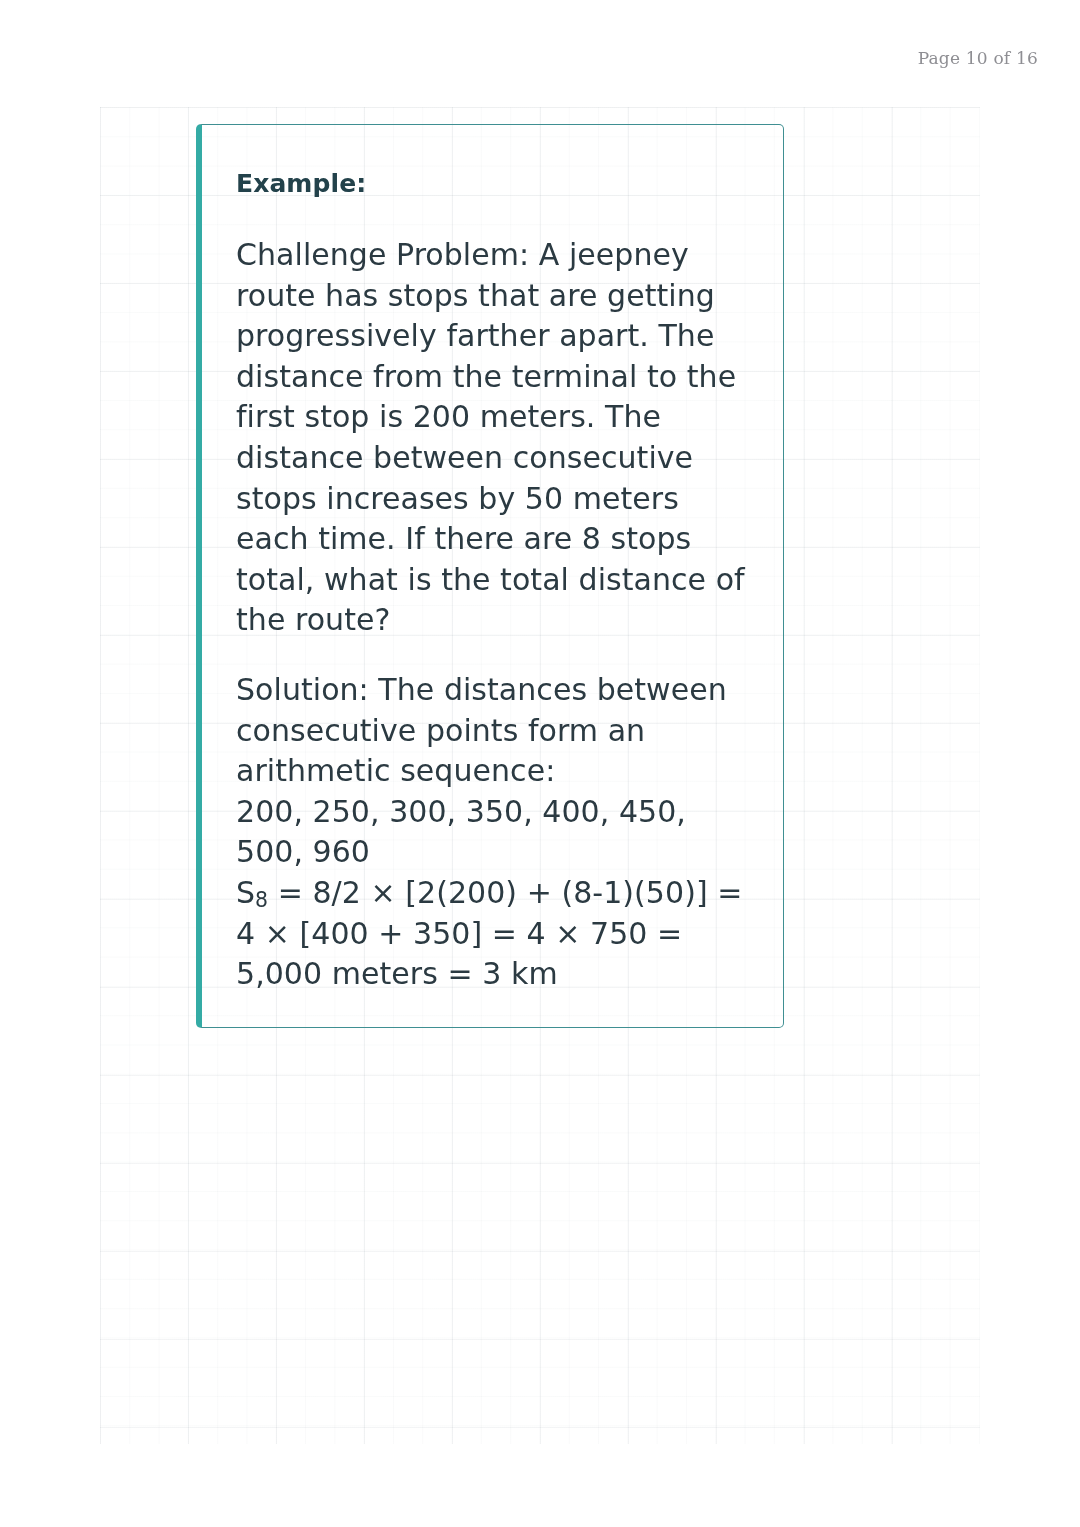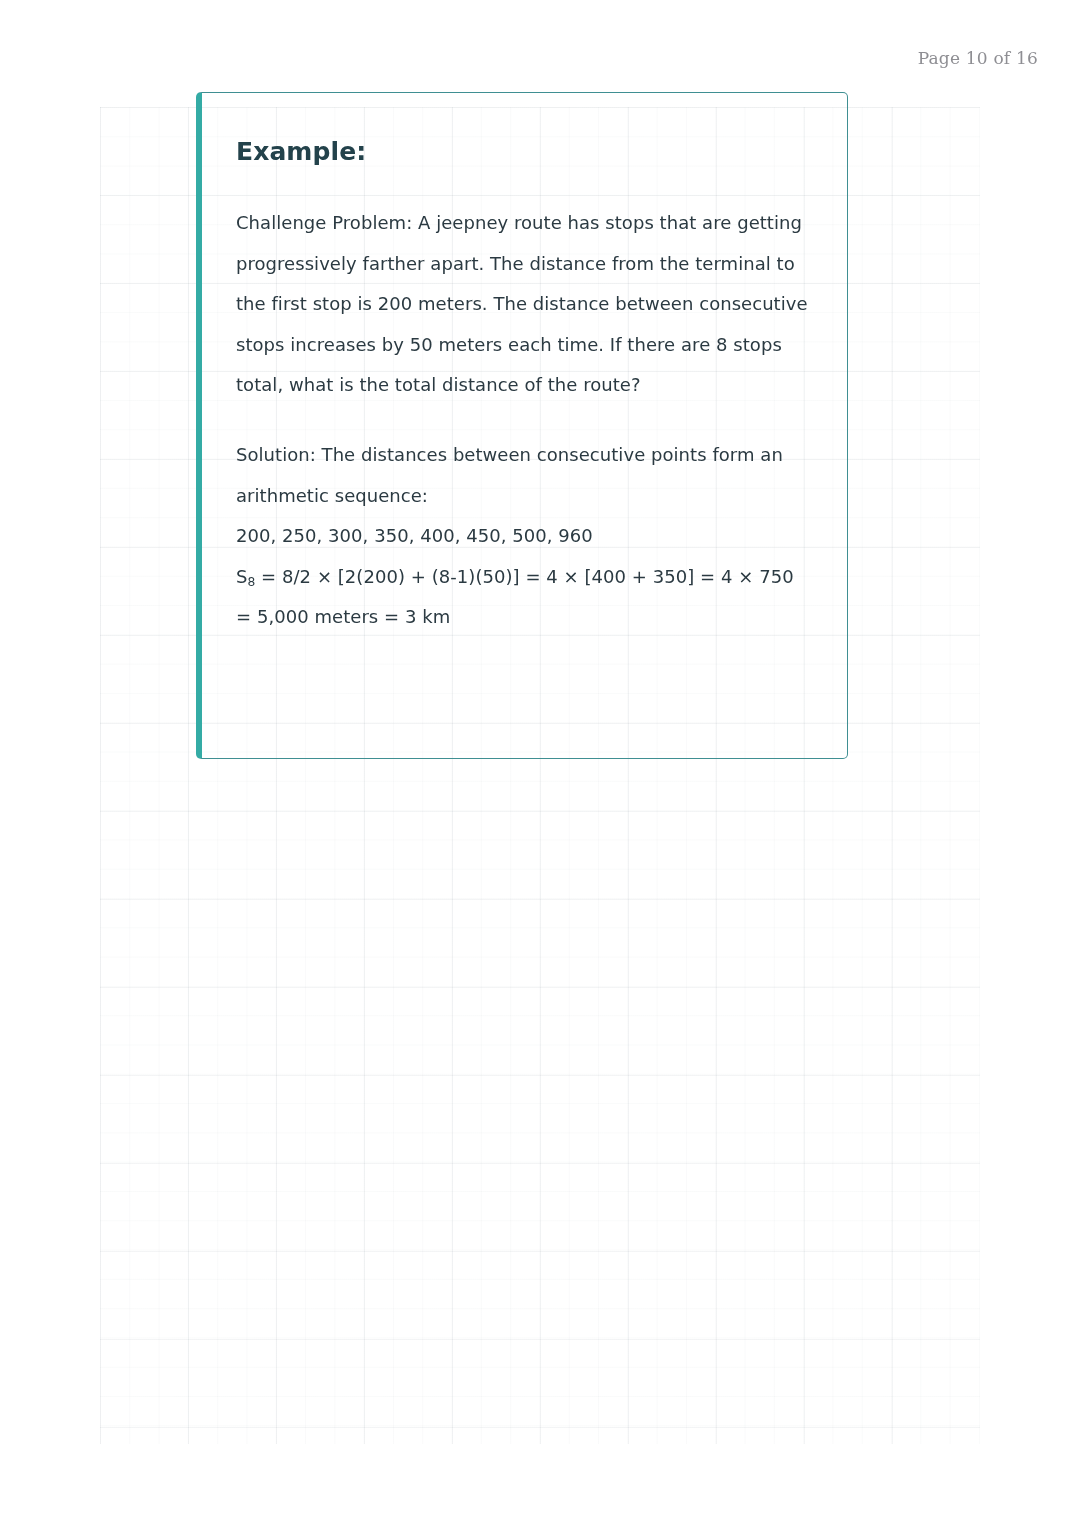--- a/index.html
+++ b/index.html
@@ -49,22 +49,22 @@
     font-size: 17px;
     color: #8e8e93;
     letter-spacing: 0.2px;
     white-space: nowrap;
   }
 
   
   .example-box {
     position: absolute;
     left: 196px;
-    top: 80px;
-    width: 652px;
+    top: 112px;
+    width: 588px;
     min-height: 667px;
     box-sizing: border-box;
     border-left: 6px solid #34aba5;
     border-top: 1.5px solid #3f8f92;
     border-right: 1.5px solid #3f8f92;
     border-bottom: 1.5px solid #3f8f92;
     border-radius: 5px;
     background: transparent;
     padding: 44px 36px 32px 34px;
   }
@@ -72,21 +72,21 @@
   .example-title {
     font-size: 25px;
     font-weight: bold;
     color: #23424b;
     margin: 0 0 36px 0;
     line-height: 1.2;
     letter-spacing: 0.1px;
   }
 
   .example-para {
-    font-size: 18px;
+    font-size: 30px;
     line-height: 40.6px;
     color: #2b3a42;
     margin: 0 0 29px 0;
     letter-spacing: 0.05px;
   }
 
   .example-para:last-child { margin-bottom: 0; }
 
   .solution-line { display: block; }
 

